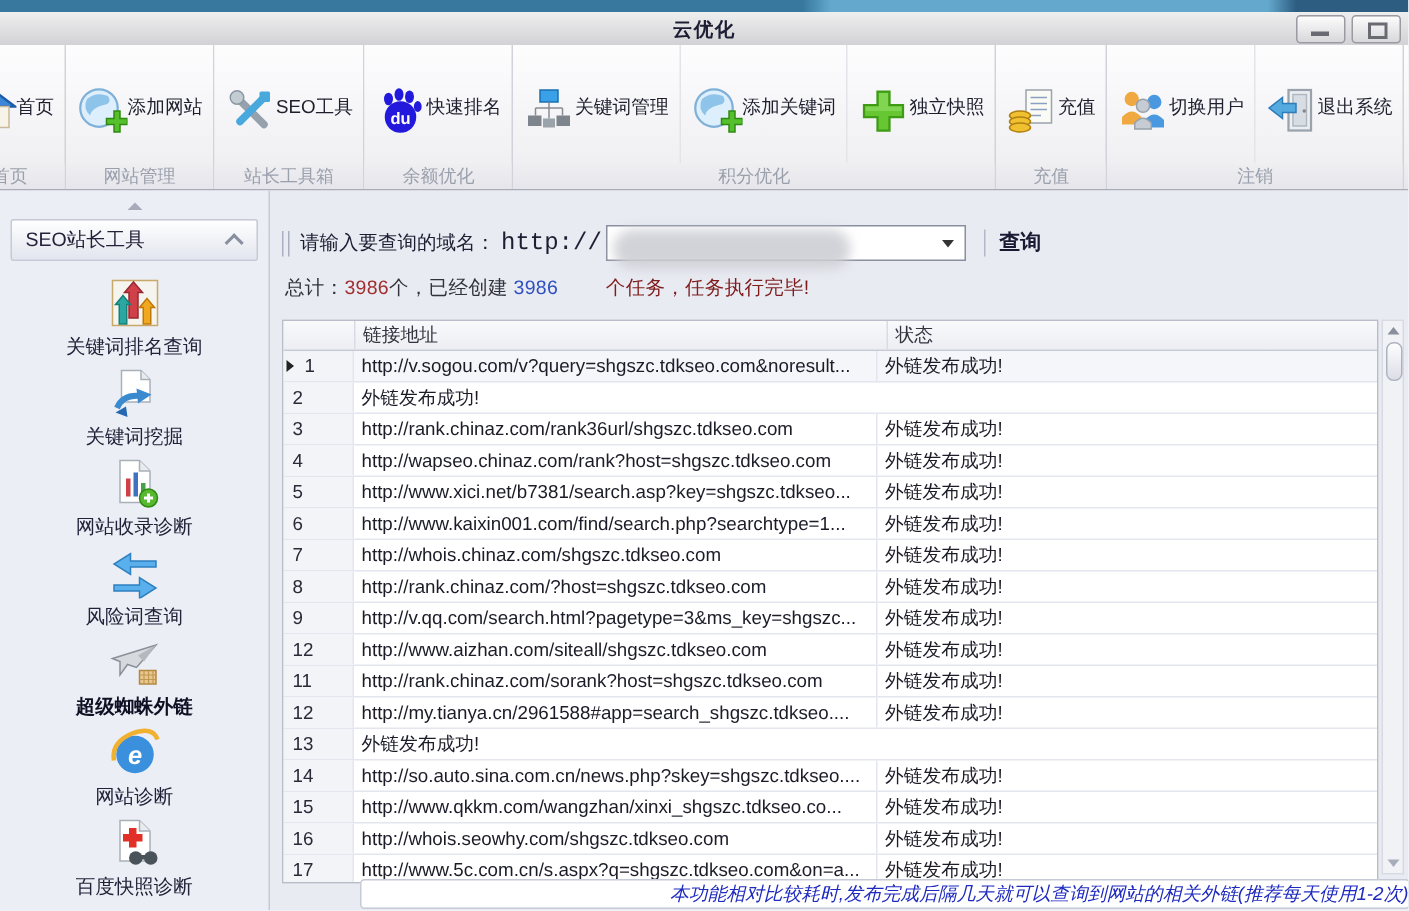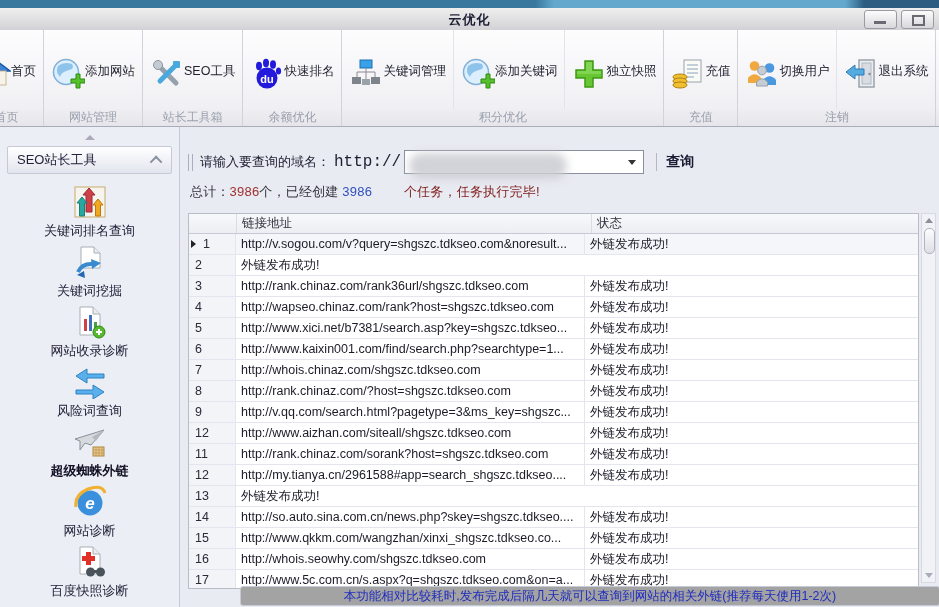--- a/index.html
+++ b/index.html
@@ -99,21 +99,21 @@
     border:1px solid #d7dae2;box-sizing:border-box;}
   .vs-up{position:absolute;top:4px;left:3px;width:0;height:0;border-left:4px solid transparent;
     border-right:4px solid transparent;border-bottom:5px solid #8a8f9c;}
   .vs-down{position:absolute;bottom:4px;left:3px;width:0;height:0;border-left:4px solid transparent;
     border-right:4px solid transparent;border-top:5px solid #a8adbb;}
   .vs-thumb{position:absolute;top:14px;left:2px;width:9px;height:24px;border-radius:5px;
     background:linear-gradient(#fdfdfe,#dcdee6);border:1px solid #aeb3c0;}
 
   
   .footer-note{position:absolute;left:60px;right:-1px;bottom:1px;height:20px;border:1px solid #c6cad6;
-    border-radius:3px;background:#a3a3a3;display:flex;align-items:center;justify-content:center;box-sizing:border-box;}
+    border-radius:3px;background:#ffffff;display:flex;align-items:center;justify-content:flex-end;box-sizing:border-box;font-style:italic;}
   .footer-note span{font-size:12.5px;color:#1f2bbf;white-space:nowrap;}
 </style>
 </head>
 <body>
 
 <div id="app">
 
   <div class="top-strip"></div>
 
   <div class="titlebar">

